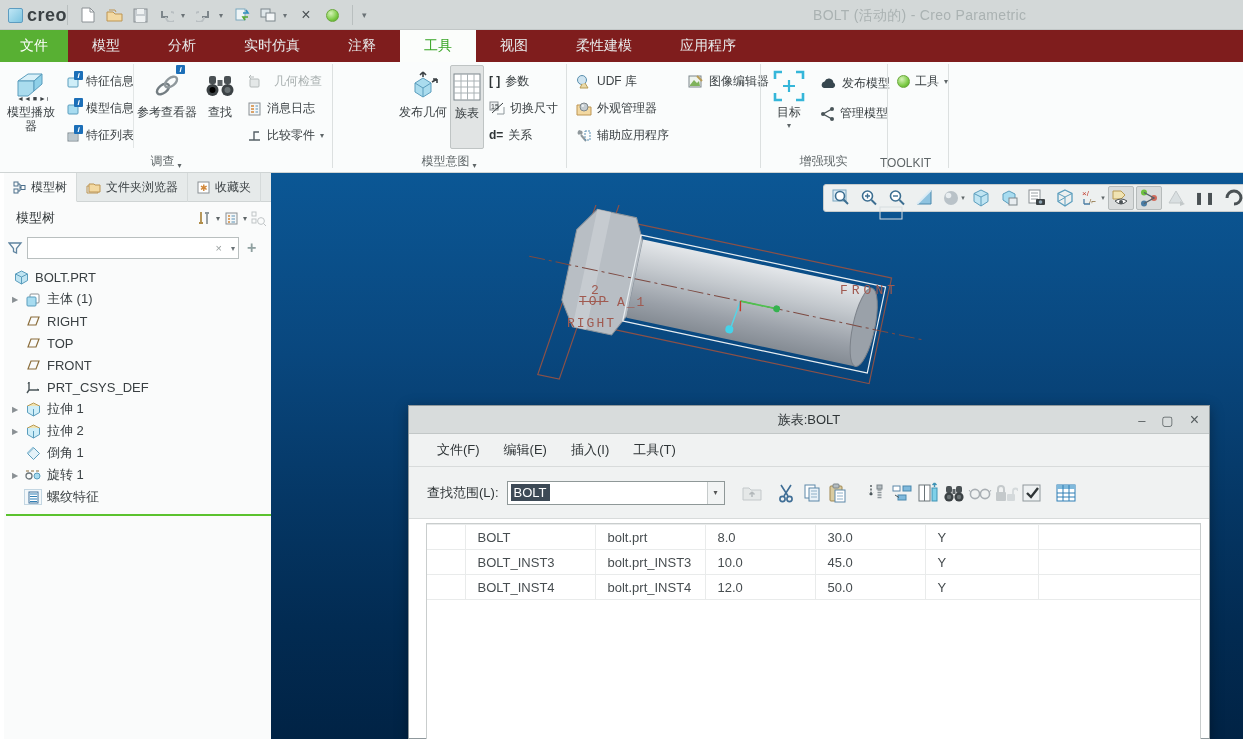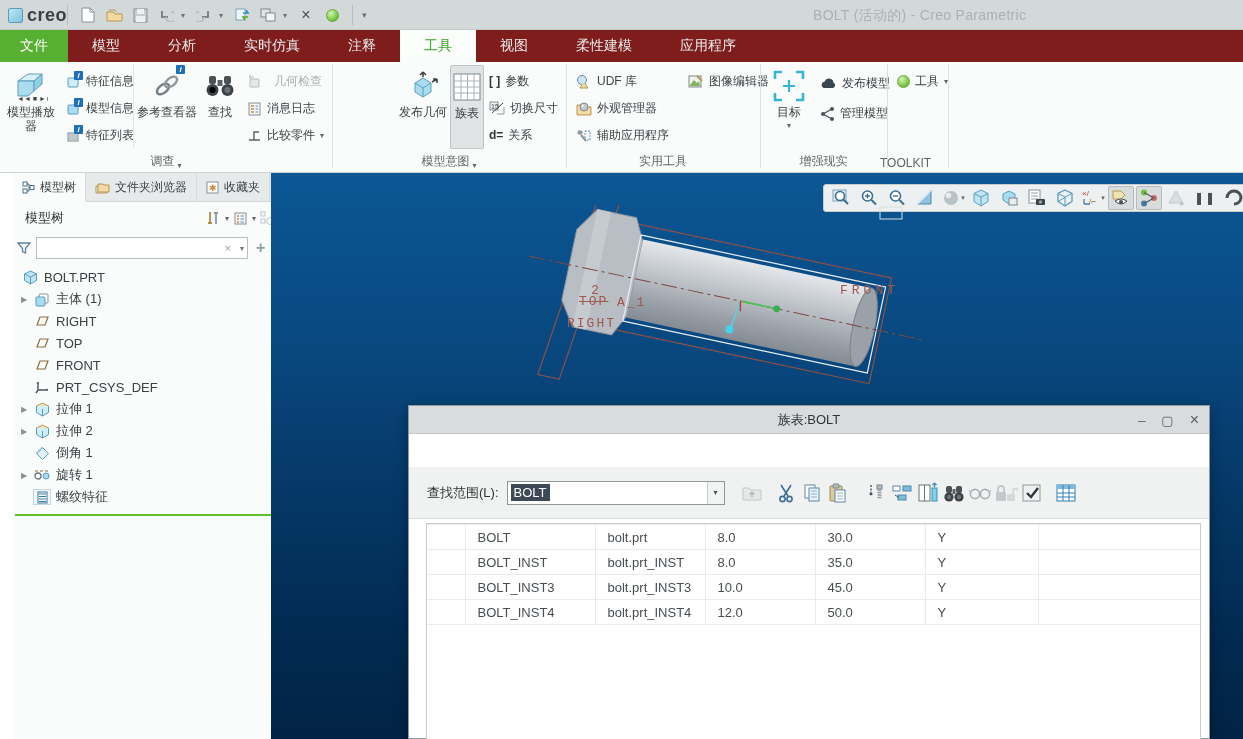--- a/index.html
+++ b/index.html
@@ -30,21 +30,21 @@
   .bigbtn { position:absolute; top:3px; width:58px; height:84px; display:flex; flex-direction:column; align-items:center; font-size:12px; color:#3c4245; text-align:center; line-height:14px; }
   .bigbtn .bicon { height:38px; display:flex; align-items:center; justify-content:center; margin-top:2px; }
   .bigbtn.pressed { background:#e1e4e4; border:1px solid #bfc4c4; border-radius:2px; }
   .smbtn { position:absolute; height:22px; display:flex; align-items:center; gap:5px; font-size:12px; color:#3c4245; white-space:nowrap; }
   .smbtn.disabled { color:#a9b0b0;gap:12px; }
   .ibadge { display:inline-block; width:9px; height:9px; background:#1c6fb8; color:#fff; font-size:8px; line-height:9px; text-align:center; font-weight:bold; font-style:italic; border-radius:1px; }
   .caret { font-size:8px; color:#5f6668; }
   .dtext { font-size:12px; font-weight:bold; color:#2f3537; }
 
   
-  #leftpanel { position:absolute; left:13px; top:173px; width:270px; height:566px; background:#fafbfb; border-right:6px solid #b91c1c; }
+  #leftpanel { position:absolute; left:4px; top:173px; width:270px; height:566px; background:#fafbfb; border-right:1px solid #b91c1c; }
   #ptabs { position:absolute; left:0; top:0; width:270px; height:29px; background:#e6eaea; border-bottom:1px solid #cfd4d4; display:flex; }
   .ptab { height:29px; padding:0 9px; display:flex; align-items:center; gap:5px; font-size:12px; color:#3c4245; border-right:1px solid #d5dada; }
   .ptab.active { background:#fafbfb; border-bottom:1px solid #fafbfb; }
   #treeheader { position:absolute; left:0; top:31px; width:270px; height:28px; display:flex; align-items:center; }
   #treeheader .th-label { font-size:13px; color:#2f3537; margin-left:12px; flex:0 0 auto; }
   #treetools { margin-left:auto; display:flex; align-items:center; gap:4px; margin-right:8px; }
   #filterrow { position:absolute; left:0; top:62px; width:270px; height:26px; display:flex; align-items:center; }
   #filterinput { position:relative; margin-left:4px; width:212px; height:22px; background:#fff; border:1px solid #b9bfbf; display:flex; align-items:center; }
   #filterinput input { border:0; outline:0; width:180px; margin-left:4px; font-size:12px; background:transparent; }
   #filterinput .clr { position:absolute; right:16px; color:#9aa0a0; font-size:11px; }
@@ -344,23 +344,20 @@
   </div>
   <div class="smbtn" style="left:688px; top:8px;">
     <span>
         <svg width="16" height="15">
           <rect x="1" y="2" width="12" height="11" fill="#eef4ee" stroke="#7d868b"></rect>
           <path d="M2 11 L6 6 9 9 11 7 12 12 H2 Z" fill="#7fb35c"></path>
           <path d="M9 2 L14 7" stroke="#b89b55" stroke-width="2"></path>
         </svg>
       </span>
     <span>图像编辑器</span>
-  </div>
-  <div class="rgroup-label" style="left:566px; width:194px;">
-    <span>实用工具</span>
   </div>
   <div class="gsep" style="left:760px;"></div>
 
   <div class="bigbtn" style="left:764px; width:50px;">
     <span class="bicon">
         <svg width="34" height="34">
           <path d="M3 10 V3 H10 M24 3 H31 V10 M31 24 V31 H24 M10 31 H3 V24" fill="none" stroke="#35b6d9" stroke-width="2.6"></path>
           <path d="M17 11 V23 M11 17 H23" stroke="#35b6d9" stroke-width="2.2"></path>
         </svg>
       </span>
@@ -733,20 +730,26 @@
 
 <div id="dialog">
   <div id="dlg-title">
     <span class="t">族表:BOLT</span>
     <span id="dlg-winbtns">
       <span>–</span>
       <span>▢</span>
       <span style="font-size:16px;">×</span>
     </span>
   </div>
+  <div id="dlg-menubar">
+    <span class="dmenu">文件(F)</span>
+    <span class="dmenu">编辑(E)</span>
+    <span class="dmenu">插入(I)</span>
+    <span class="dmenu">工具(T)</span>
+  </div>
   <div id="dlg-toolbar">
     <span id="find-label">查找范围(L):</span>
     <span id="find-combo">
       <span class="val">BOLT</span>
       <span class="ccaret">▾</span>
     </span>
     <span style="width:14px;"></span>
     <span class="dico disabled">
         <svg width="20" height="18">
           <path d="M1 4 H7 L9 6 H19 V16 H1 Z" fill="#d8dcde" stroke="#8f989c"></path>
@@ -858,29 +861,20 @@
         <td></td>
         <td>BOLT</td>
         <td>bolt.prt</td>
         <td>8.0</td>
         <td>30.0</td>
         <td>Y</td>
         <td></td>
       </tr>
       <tr>
         <td></td>
-        <td>BOLT_INST</td>
-        <td>bolt.prt_INST</td>
-        <td>8.0</td>
-        <td>35.0</td>
-        <td>Y</td>
-        <td></td>
-      </tr>
-      <tr>
-        <td></td>
         <td>BOLT_INST3</td>
         <td>bolt.prt_INST3</td>
         <td>10.0</td>
         <td>45.0</td>
         <td>Y</td>
         <td></td>
       </tr>
       <tr>
         <td></td>
         <td>BOLT_INST4</td>

